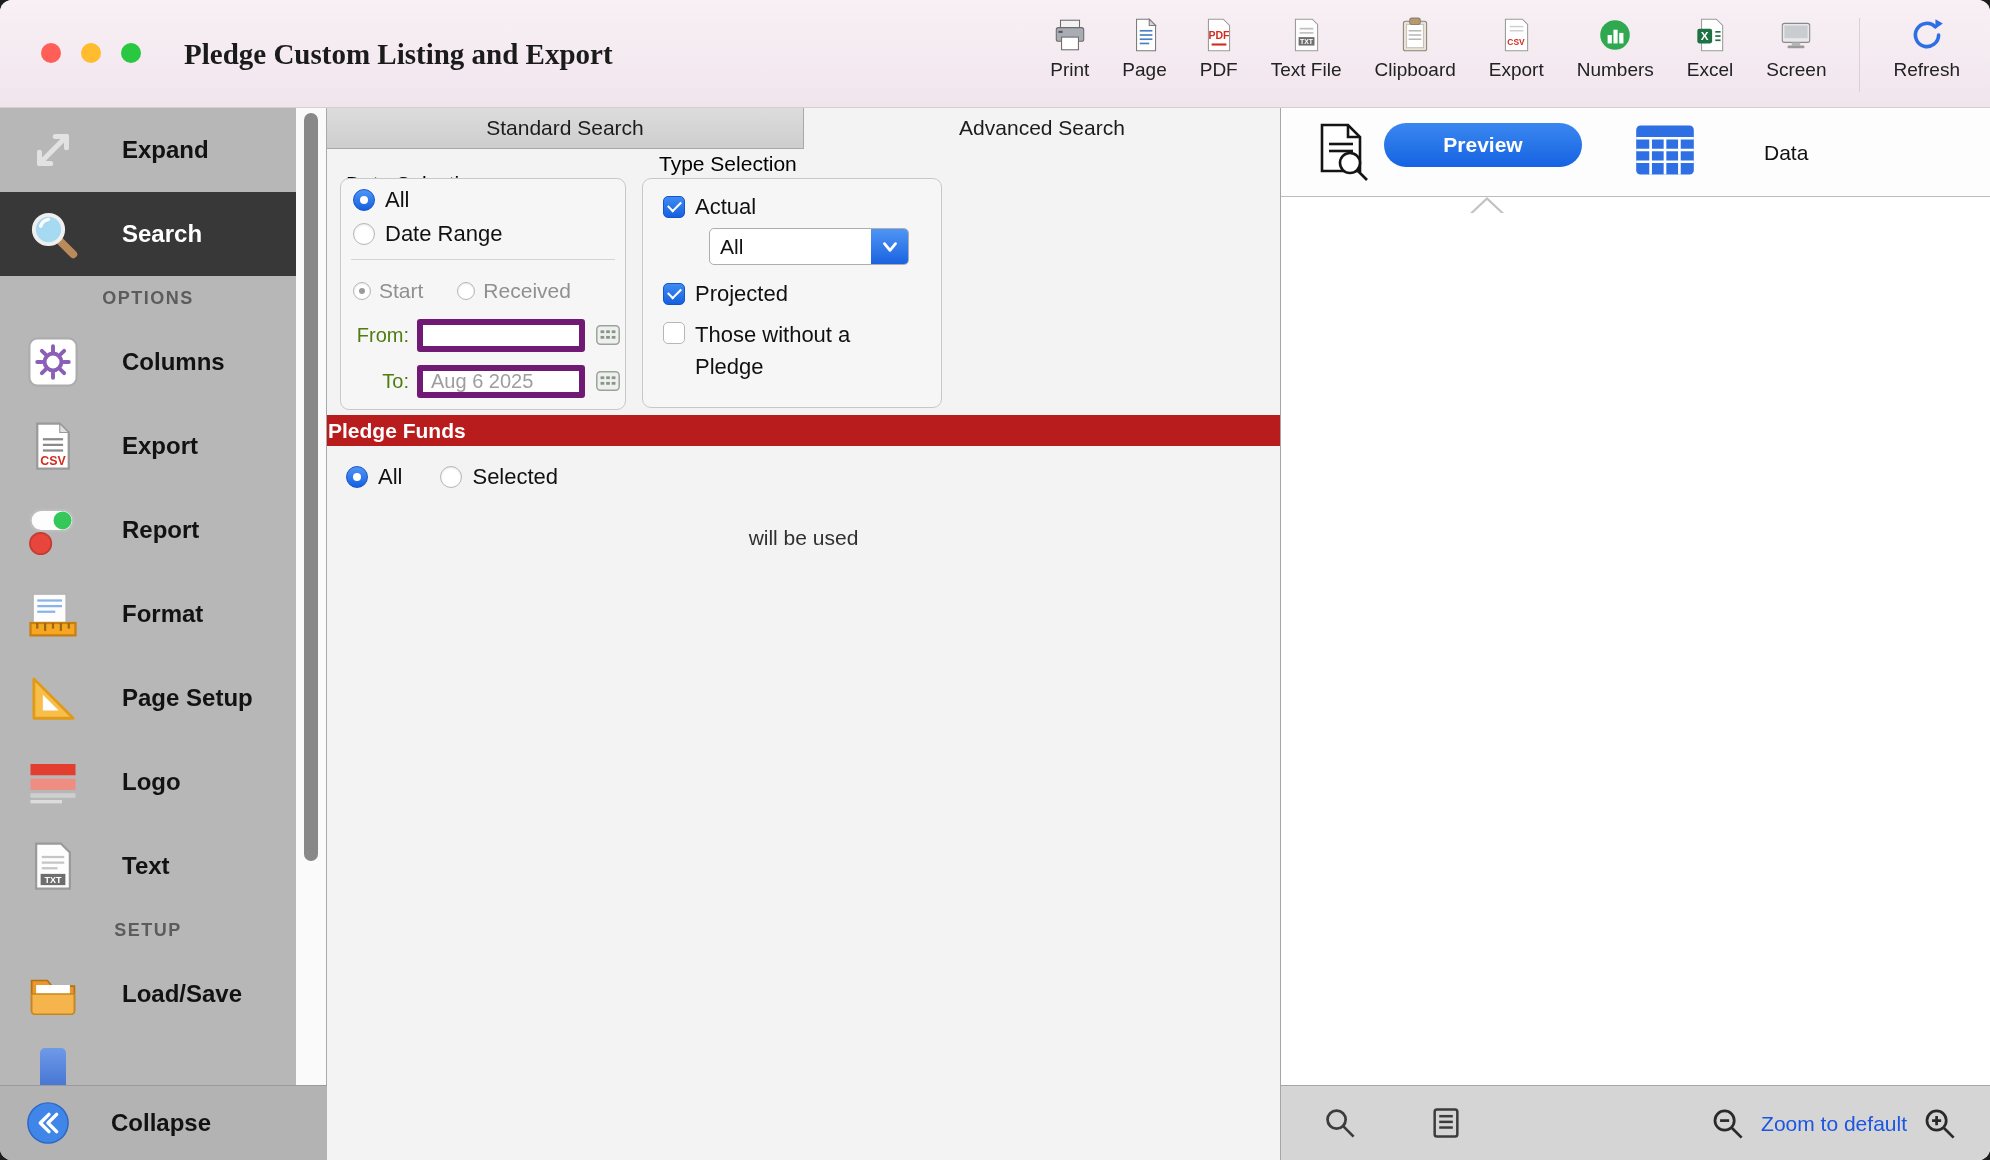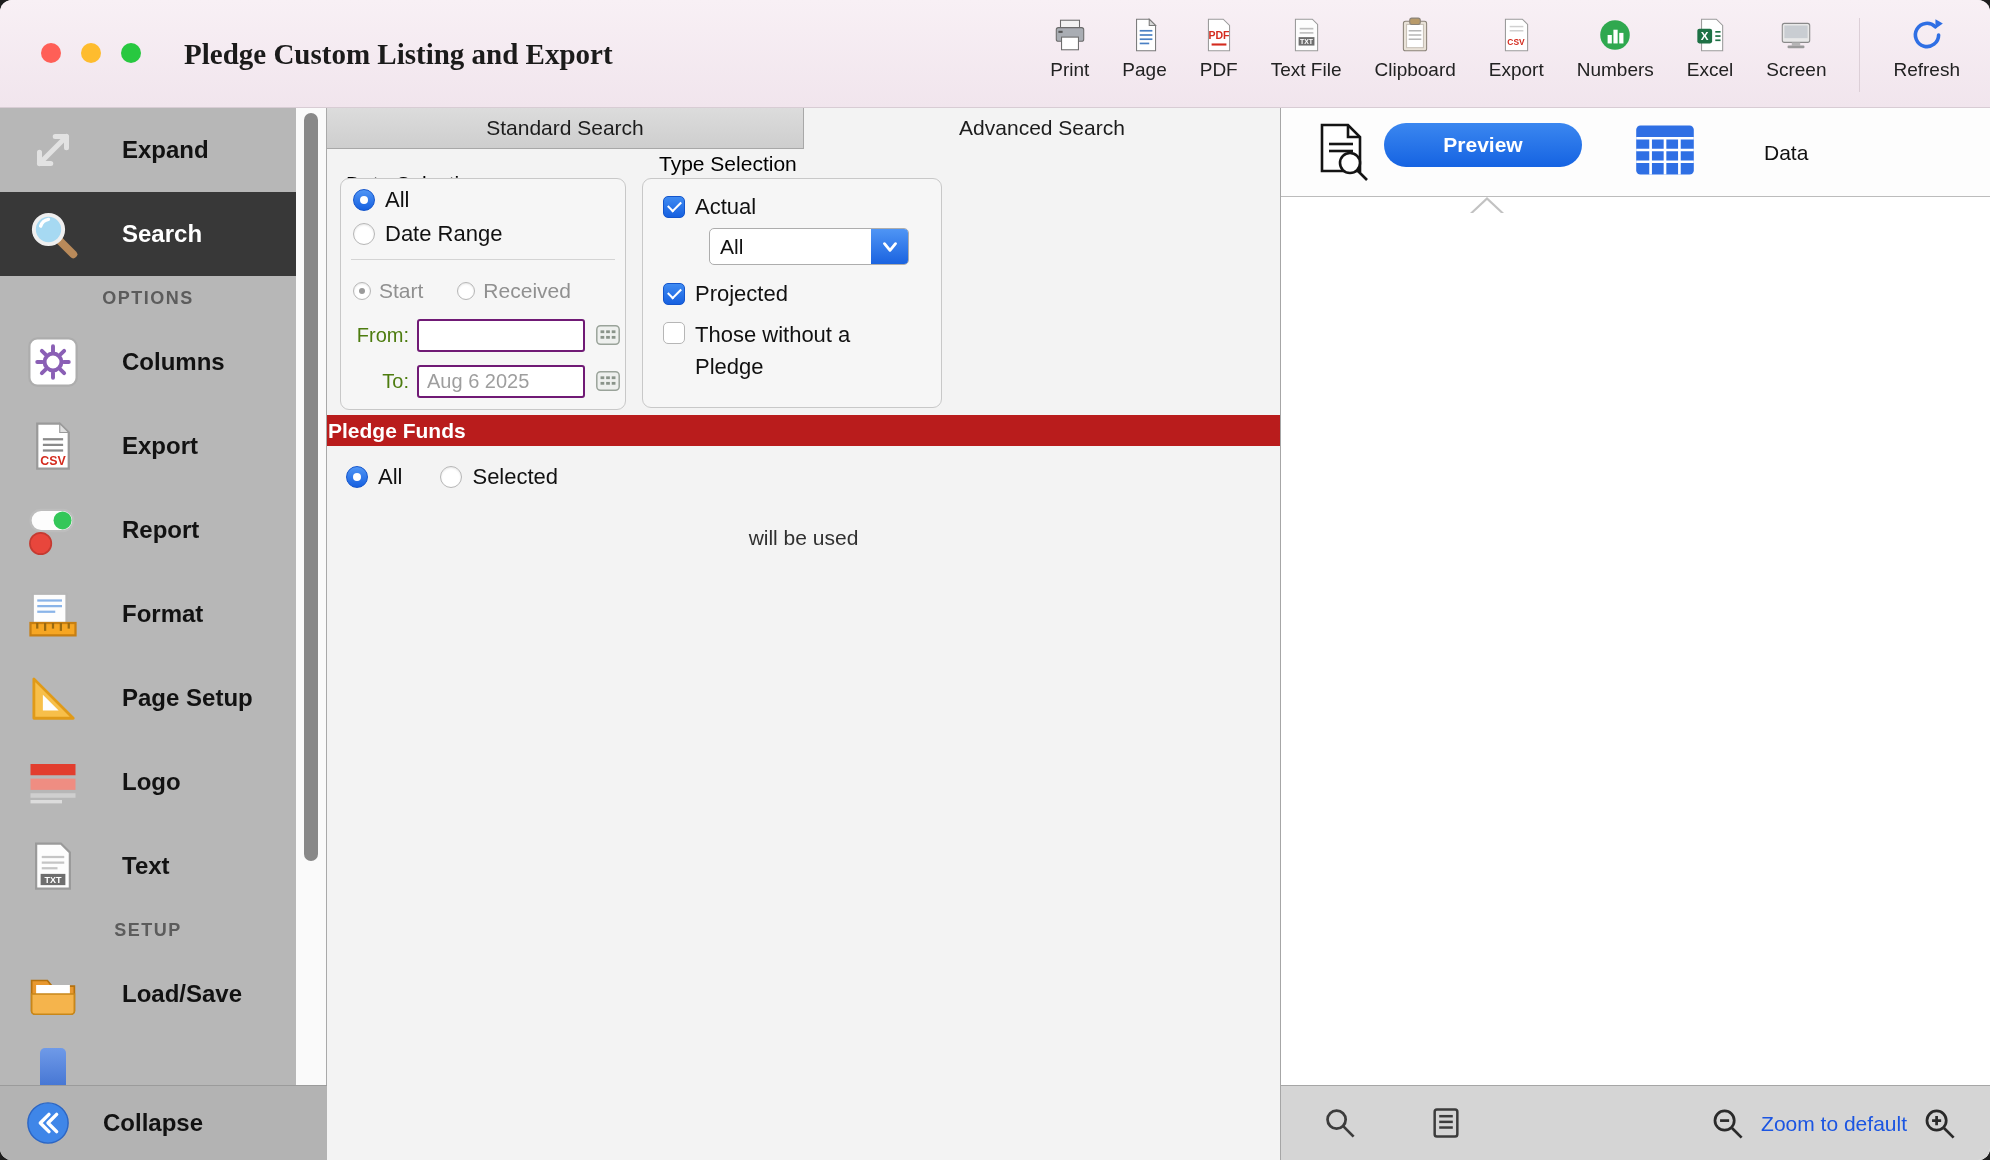--- a/index.html
+++ b/index.html
@@ -29,21 +29,21 @@
   .side-item .icn { width:58px; height:58px; flex:none; display:flex; align-items:center; justify-content:center; }
   .side-item .icn svg { width:54px; height:54px; }
   .side-label { font-size:24px; font-weight:700; color:#121212; }
   .side-item.selected { background:#383838; }
   .side-item.selected .side-label { color:#ffffff; }
   .side-header { height:44px; display:flex; align-items:center; justify-content:center;
     font-size:18px; font-weight:700; letter-spacing:1.5px; color:#5c5c5c; }
   .partial-icon { position:absolute; left:40px; top:940px; width:26px; height:60px;
     background:linear-gradient(#6f9ae8,#2f62c8); border-radius:5px 5px 0 0; }
   .collapse-bar { position:absolute; left:0; bottom:0; width:327px; height:75px; background:#b3b3b3;
-    border-top:1px solid #9b9b9b; display:flex; align-items:center; padding-left:25px; gap:32px; z-index:6; }
+    border-top:1px solid #9b9b9b; display:flex; align-items:center; padding-left:25px; gap:40px; z-index:6; }
   .collapse-bar svg { width:46px; height:46px; }
 
   
   .scroll-track { position:absolute; top:108px; left:296px; width:31px; height:977px;
     background:#fafafa; border-right:1px solid #a9a9a9; }
   .scroll-thumb { position:absolute; top:5px; left:8px; width:14px; height:748px; background:#888; border-radius:7px; }
 
   
   .main { position:absolute; top:108px; left:327px; width:953px; height:1052px; background:#f3f3f3; }
   .tabbar { display:flex; height:41px; }
@@ -76,21 +76,21 @@
     border-left:2.6px solid #fff; border-bottom:2.6px solid #fff; transform:rotate(-45deg); }
 
   .r-all  { left:12px; top:4px;  height:34px; }
   .r-dr   { left:12px; top:38px; height:34px; }
   .date-sep { position:absolute; left:10px; right:10px; top:80px; height:1px; background:#d4d4d4; }
   .r-sr   { left:12px; top:96px; height:32px; gap:34px; }
   .r-sr .sub { display:flex; align-items:center; gap:8px; }
   .r-from { left:6px; top:138px; height:36px; gap:8px; }
   .r-to   { left:6px; top:184px; height:36px; gap:8px; }
   .fl { width:62px; text-align:right; font-size:20px; color:#4d7c0f; flex:none; }
-  .date-input { width:168px; height:33px; background:#fff; border:2px solid #701a75; border-radius:3px;
+  .date-input { width:168px; height:33px; background:#fff; border:6px solid #701a75; border-radius:3px;
     font-size:20px; padding:0 8px; font-family:inherit; color:#222; }
   .date-input.muted { color:#9e9e9e; }
   .picker-btn { width:30px; height:30px; display:flex; align-items:center; justify-content:center; background:none; border:none; }
   .picker-btn svg { width:28px; height:28px; }
 
   .r-actual { left:20px; top:12px; height:32px; }
   .dropdown { position:absolute; left:66px; top:49px; width:200px; height:37px; background:#fff;
     border:1px solid #adadad; border-radius:5px; display:flex; align-items:center; overflow:hidden; }
   .dd-value { flex:1; padding-left:10px; font-size:21px; color:#111; }
   .dd-btn { width:37px; height:100%; background:linear-gradient(#4f95f5,#1a63e0); display:flex;

